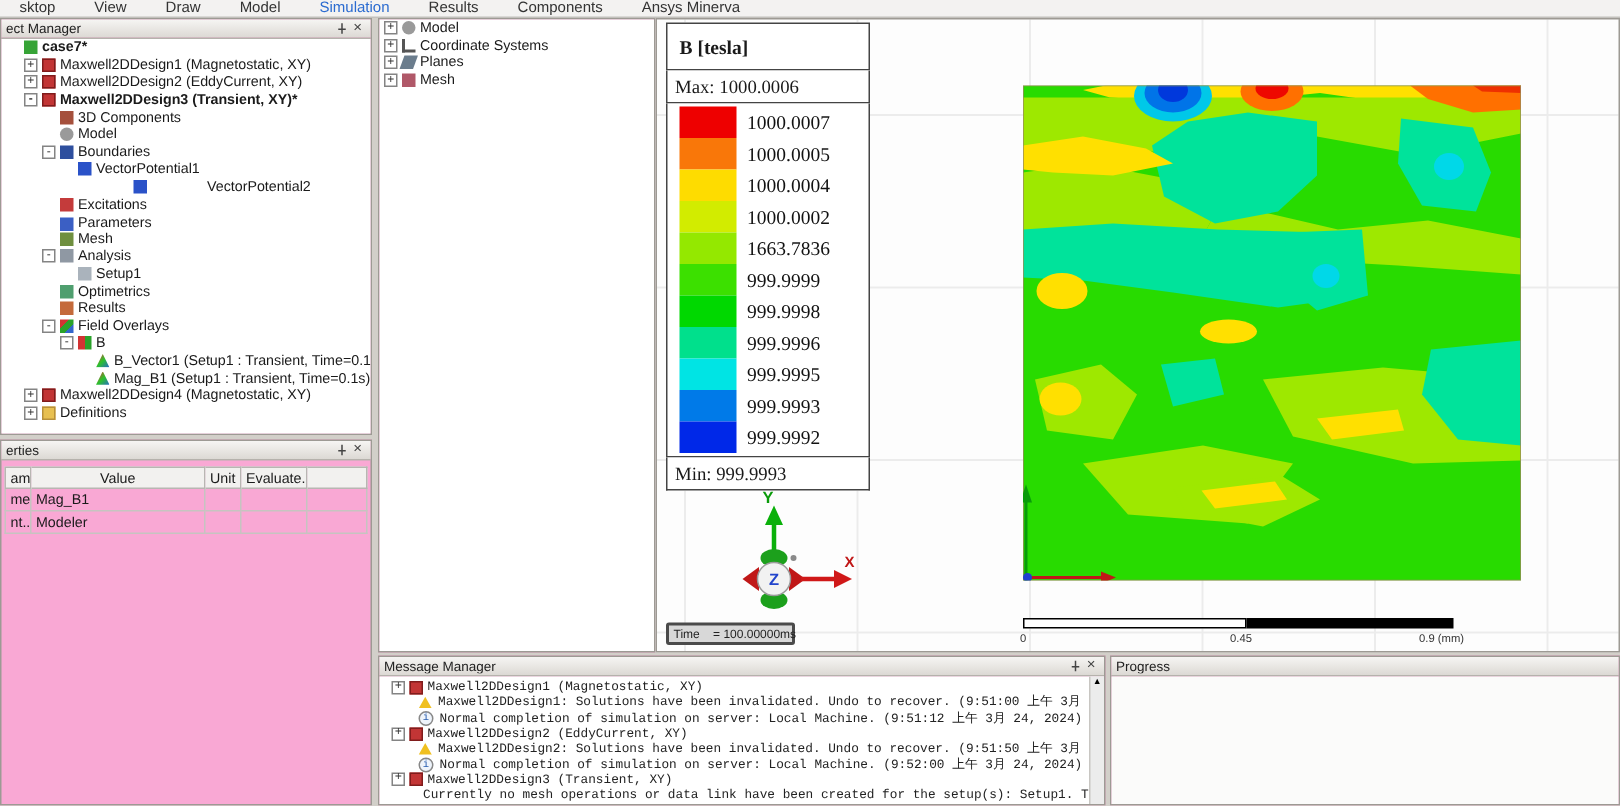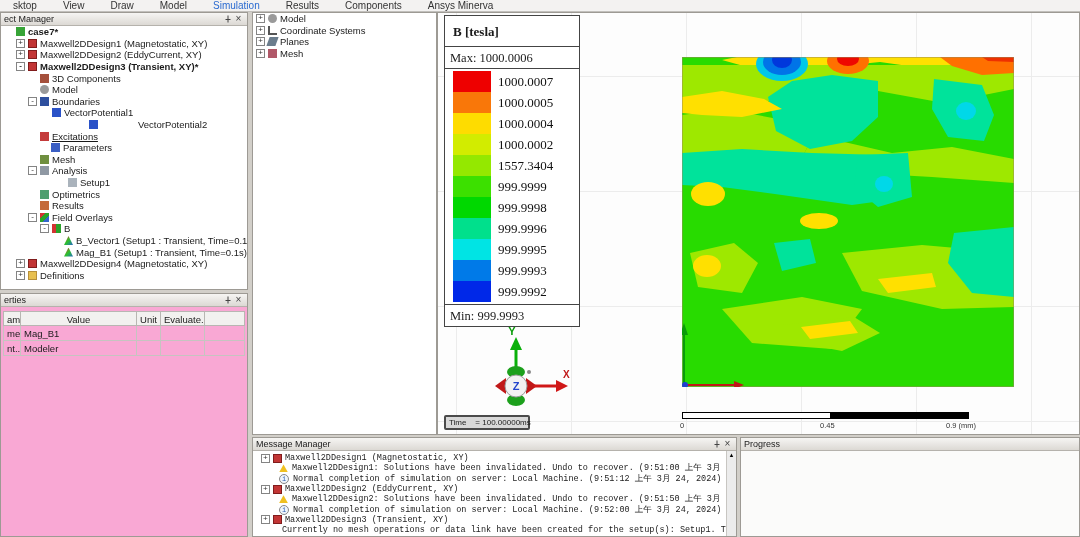--- a/index.html
+++ b/index.html
@@ -154,41 +154,41 @@
       <div class="trow" style="padding-left: 39px;">
         <span class="exp-sp"></span>
         <span class="ic ic-vector-potential"></span>
         <span class="tlabel">VectorPotential1</span>
       </div>
       <div class="trow" style="padding-left: 39px; gap: 37px;">
         <span class="exp-sp"></span>
         <span class="ic ic-vector-potential"></span>
         <span class="tlabel">VectorPotential2</span>
       </div>
-      <div class="trow" style="padding-left: 27px; text-decoration: underline;">
+      <div class="trow" style="padding-left: 27px;">
         <span class="exp-sp"></span>
         <span class="ic ic-excitations"></span>
         <span class="tlabel">Excitations</span>
       </div>
-      <div class="trow" style="padding-left: 38px;">
+      <div class="trow" style="padding-left: 27px; align-items: flex-end;">
         <span class="exp-sp"></span>
         <span class="ic ic-parameters"></span>
         <span class="tlabel">Parameters</span>
       </div>
       <div class="trow" style="padding-left: 27px;">
         <span class="exp-sp"></span>
         <span class="ic ic-mesh"></span>
         <span class="tlabel">Mesh</span>
       </div>
       <div class="trow" style="padding-left: 27px;">
         <span class="exp">-</span>
         <span class="ic ic-analysis"></span>
         <span class="tlabel">Analysis</span>
       </div>
-      <div class="trow" style="padding-left: 55px; align-items: center;">
+      <div class="trow" style="padding-left: 39px; align-items: center;">
         <span class="exp-sp"></span>
         <span class="ic ic-setup"></span>
         <span class="tlabel">Setup1</span>
       </div>
       <div class="trow" style="padding-left: 27px;">
         <span class="exp-sp"></span>
         <span class="ic ic-optimetrics"></span>
         <span class="tlabel">Optimetrics</span>
       </div>
       <div class="trow" style="padding-left: 27px;">
@@ -306,21 +306,21 @@
         <div class="lg-row">
           <span class="lg-sw" style="background: rgb(254, 220, 0);"></span>
           <span class="lg-val">1000.0004</span>
         </div>
         <div class="lg-row">
           <span class="lg-sw" style="background: rgb(210, 236, 0);"></span>
           <span class="lg-val">1000.0002</span>
         </div>
         <div class="lg-row">
           <span class="lg-sw" style="background: rgb(148, 232, 0);"></span>
-          <span class="lg-val">1557.3404</span>
+          <span class="lg-val">1663.7836</span>
         </div>
         <div class="lg-row">
           <span class="lg-sw" style="background: rgb(60, 224, 0);"></span>
           <span class="lg-val">999.9999</span>
         </div>
         <div class="lg-row">
           <span class="lg-sw" style="background: rgb(0, 216, 0);"></span>
           <span class="lg-val">999.9998</span>
         </div>
         <div class="lg-row">

